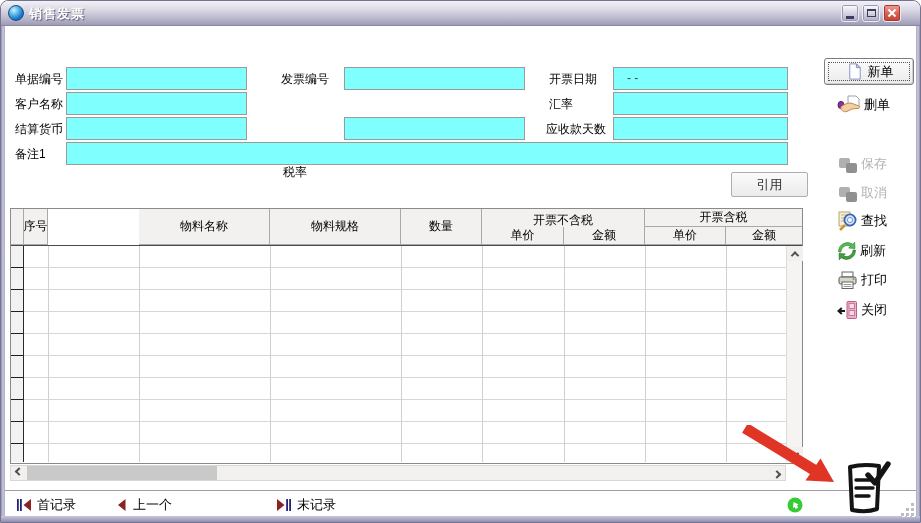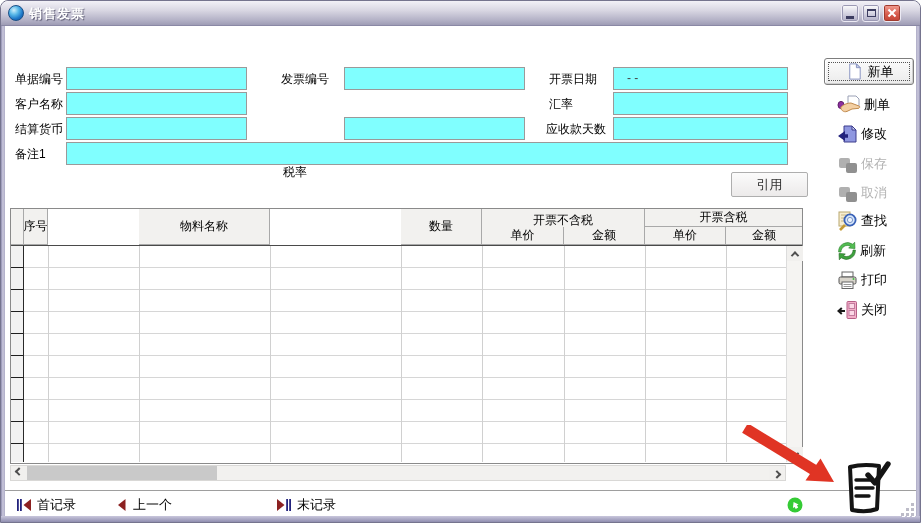--- a/index.html
+++ b/index.html
@@ -130,20 +130,21 @@
   <div class="field" style="left:343px;top:116px;width:181px;"></div>
   <div class="field" style="left:612px;top:116px;width:175px;"></div>
   <div class="field" style="left:65px;top:141px;width:722px;"></div>
 
   <div class="btn-quote">引用</div>
 
   <div class="table">
     <div class="thcell" style="left:0;top:0;width:13px;height:36px;"></div>
     <div class="thcell" style="left:13px;top:0;width:24px;height:36px;">序号</div>
     <div class="thcell" style="left:128px;top:0;width:131px;height:36px;">物料名称</div>
+    <div class="thcell" style="left:259px;top:0;width:131px;height:36px;">物料规格</div>
     <div class="thcell" style="left:390px;top:0;width:81px;height:36px;">数量</div>
     <div class="thcell" style="left:471px;top:0;width:163px;height:24px;">开票不含税</div>
     <div class="thcell" style="left:634px;top:0;width:157px;height:18px;border-right:none;">开票含税</div>
     <div class="thcell" style="left:471px;top:18px;width:82px;height:18px;">单价</div>
     <div class="thcell" style="left:553px;top:18px;width:81px;height:18px;">金额</div>
     <div class="thcell" style="left:634px;top:18px;width:81px;height:18px;">单价</div>
     <div class="thcell" style="left:715px;top:18px;width:76px;height:18px;border-right:none;">金额</div>
     <div class="hdr-darkline"></div>
 
     <div class="indicator-col"></div>
@@ -189,28 +190,20 @@
 
   <div class="act" style="top:92px;">
     <svg width="24" height="20" viewBox="0 0 24 20">
       <path d="M11 1h8l3 3v8H11z" fill="#fff" stroke="#9aa0b5"></path>
       <ellipse cx="4" cy="10" rx="3" ry="3.6" fill="#8d2f9e" stroke="#5e1c6b"></ellipse>
       <path d="M4 12c3-3 7-4 10-4l8 3c1.4.6.6 2.4-1 2.4l-6 .6-5 2.4c-3.4 1.4-7-2-6-4.4z" fill="#f3cfa3" stroke="#c08a4e"></path>
       </svg>
     <span>删单</span>
   </div>
 
-  <div class="act" style="top:121px;">
-    <svg width="21" height="20" viewBox="0 0 21 20">
-      <path d="M7 2h8l4 4v12H7z" fill="#8f97e0" stroke="#3c3c8c"></path>
-      <path d="M15 2l4 4h-4z" fill="#cdd1f4" stroke="#3c3c8c"></path>
-      <path d="M1 12l7-5v3.2h3v3.6H8V17z" fill="#23237d"></path>
-      </svg>
-    <span>修改</span>
-  </div>
 
   <div class="act disabled" style="top:151px;">
     <svg width="21" height="19" viewBox="0 0 21 19">
       <rect x="2" y="3" width="11" height="10" rx="2" fill="#b0b0b0"></rect>
       <rect x="9" y="8" width="11" height="10" rx="2" fill="#909090"></rect>
       </svg>
     <span>保存</span>
   </div>
 
   <div class="act" style="top:208px;">

